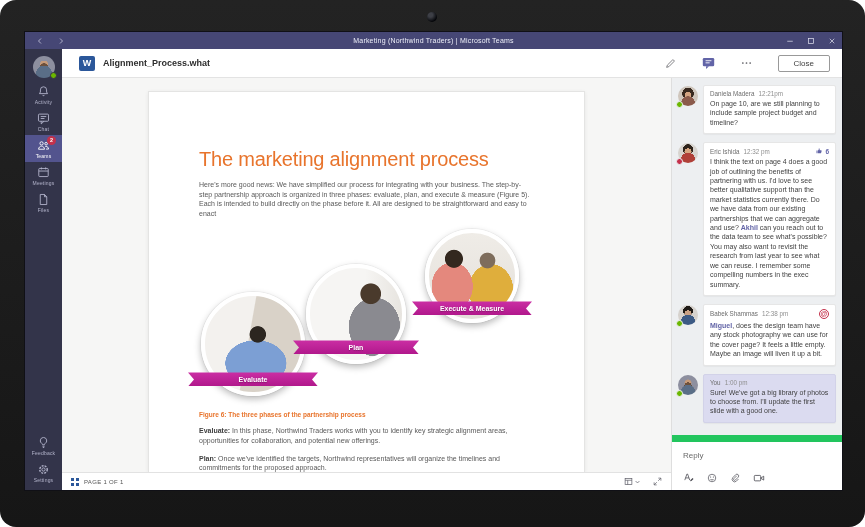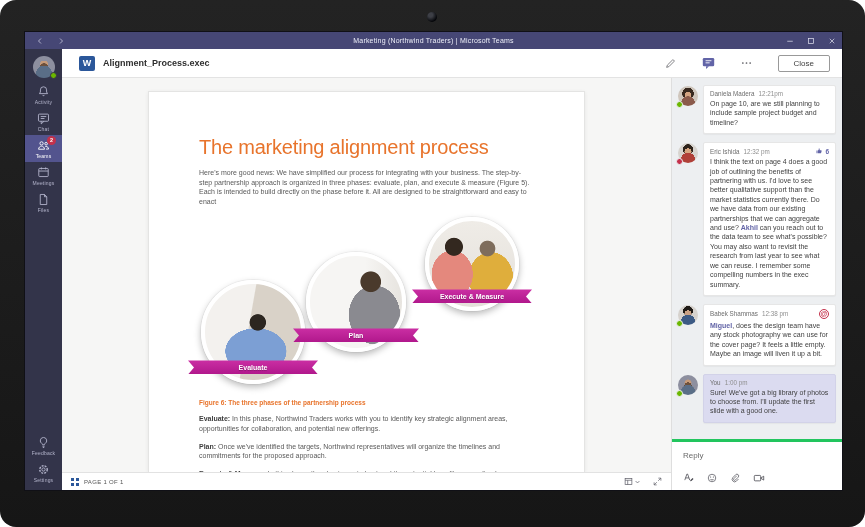--- a/index.html
+++ b/index.html
@@ -53,21 +53,21 @@
   .close-btn { height:17px; padding:0 15px; background:#fff; border:1px solid #999; border-radius:2px;
                font-size:8px; color:#3f3f3f; display:flex; align-items:center; cursor:pointer; }
 
   .main-row { flex:1; display:flex; min-height:0; }
 
   
   .doc-wrap { flex:1; min-width:0; display:flex; flex-direction:column; background:#f6f6f5; }
   .viewer { flex:1; overflow:hidden; }
   .page { width:437px; height:calc(100% - 13px); margin:13px auto 0; background:#fff;
           border:1px solid #e4e4e3; border-bottom:none; box-shadow:0 1px 4px rgba(0,0,0,.07);
-          padding:4px 50px; overflow:hidden; }
+          padding:16px 50px; overflow:hidden; }
   .doc-title { margin-top:40px; font-size:20px; font-weight:normal; letter-spacing:-.2px; color:#e8742c; }
   .intro { margin-top:9px; font-size:7px; line-height:9.6px; color:#595959; }
 
   .figure { position:relative; height:170px; margin-top:10px; }
   .phase { position:absolute; }
   .photo { border-radius:50%; border:4px solid #fff; box-shadow:0 3px 7px rgba(0,0,0,.28), 0 0 0 1px rgba(0,0,0,.04); }
   .phase-0 { left:2px;   top:64px; width:104px; }
   .phase-0 .photo { width:104px; height:104px;
      background: radial-gradient(circle at 55% 40%, #2c2620 0 10%, transparent 11%),
                  radial-gradient(ellipse 32% 24% at 53% 70%, #7c9fd4 0 99%, transparent 100%),
@@ -125,21 +125,21 @@
           padding:4px 6px 6px; box-shadow:0 1px 1px rgba(0,0,0,.04); }
   .card.self { background:#dbdbf0; border-color:#d2d2e8; }
   .m-head { display:flex; align-items:center; gap:4px; font-size:6.3px; color:#6d6d6d; }
   .m-time { color:#8f8f8f; }
   .like-badge { margin-left:auto; display:flex; align-items:center; gap:2px; color:#6264a7; font-size:6.5px; font-weight:bold; }
   .at-badge { margin-left:auto; width:10px; height:10px; border:1px solid #c4314b; border-radius:50%;
               color:#c4314b; font-size:7px; font-weight:bold; display:flex; align-items:center; justify-content:center; }
   .m-text { margin-top:2px; font-size:7px; line-height:9.4px; color:#3f3f3f; }
   .mention { color:#6264a7; font-weight:bold; }
 
-  .reply { flex:0 0 auto; background:#fff; border-top:3px solid #22c55e; padding:9px 11px 7px; }
+  .reply { flex:0 0 auto; background:#fff; border-top:7px solid #22c55e; padding:9px 11px 7px; }
   .reply-label { font-size:8px; color:#6a6a6a; cursor:text; }
   .reply-icons { display:flex; align-items:center; gap:13px; margin-top:12px; color:#46464e; }
   .reply-icons .hdr-ic { color:#46464e; }
   svg { display:block; }
 </style>
 </head>
 <body>
 
 <div class="bezel">
   <div class="webcam"></div>
@@ -256,21 +256,21 @@
                 </svg>
               </span>
               <span class="lbl">Settings</span>
             </div>
           </div>
       </div>
 
       <div class="content">
         <div class="doc-header">
           <span class="word-badge">W</span>
-          <span class="filename">Alignment_Process.exec</span>
+          <span class="filename">Alignment_Process.what</span>
           <div class="hdr-actions">
             <span class="hdr-ic">
               <svg width="11" height="11" viewBox="0 0 16 16">
                   <path d="M2.4 13.6l1-3.2 7.4-7.4a1.2 1.2 0 0 1 1.7 0l.5.5a1.2 1.2 0 0 1 0 1.7l-7.4 7.4z" fill="none" stroke="currentColor" stroke-width="1.1"></path>
                 </svg>
             </span>
             <span class="hdr-ic">
               <svg width="13" height="14" viewBox="0 0 16 16">
                   <rect x="1" y="1.8" width="14" height="10.2" rx="1.6" fill="#6264A7"></rect>
                   <path d="M5 12v3.4L8.6 12z" fill="#6264A7"></path>

